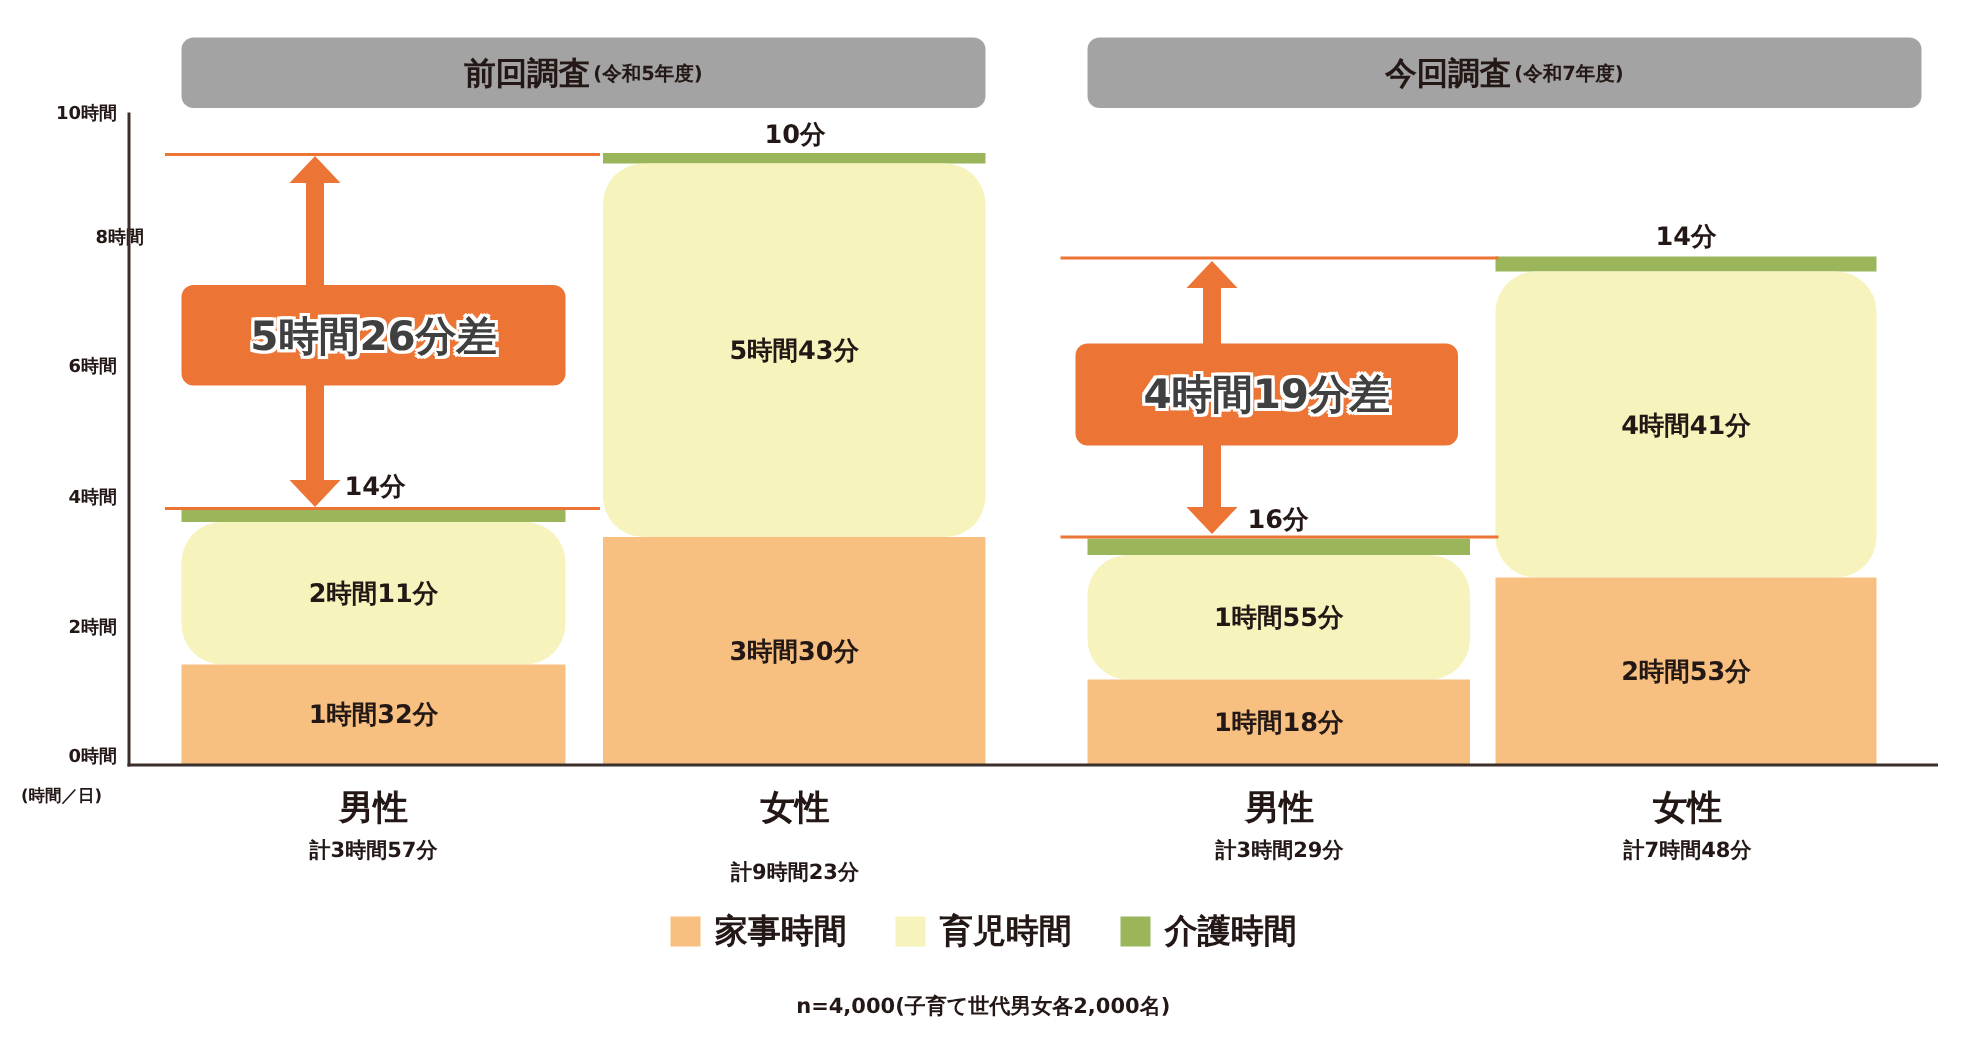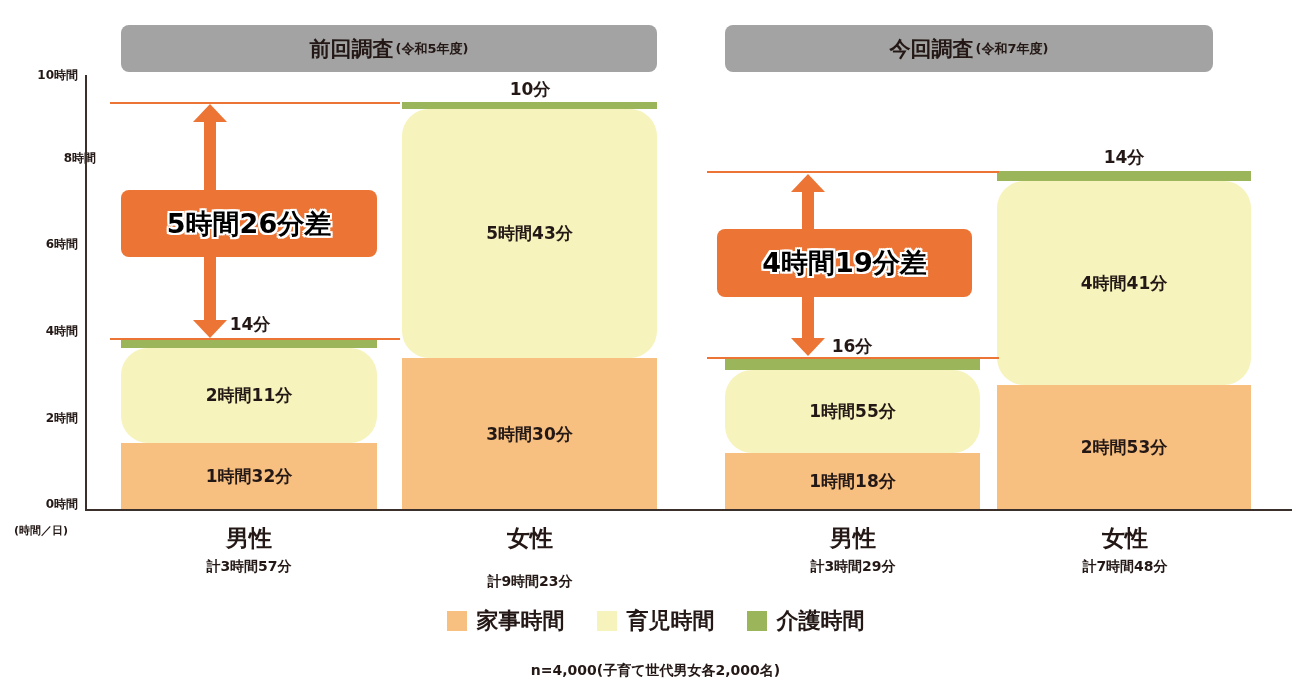--- a/index.html
+++ b/index.html
@@ -22,37 +22,37 @@
   .care-label { position: absolute; font-size: 17px; font-weight: bold; text-align: center; }
   .gender { position: absolute; top: 523px; width: 256px; text-align: center; font-size: 23px; font-weight: bold; }
   .total { position: absolute; top: 558px; width: 256px; text-align: center; font-size: 14px; font-weight: bold; }
   .ref-line { position: absolute; height: 2px; background: #ec7535; }
   .arrow-shaft { position: absolute; width: 12px; background: #ec7535; }
   .arrow-head-up { position: absolute; width: 0; height: 0; border-left: 17px solid transparent;
                    border-right: 17px solid transparent; border-bottom: 18px solid #ec7535; }
   .arrow-head-down { position: absolute; width: 0; height: 0; border-left: 17px solid transparent;
                      border-right: 17px solid transparent; border-top: 18px solid #ec7535; }
   .diff-box { position: absolute; background: #ec7535; border-radius: 8px; display: flex; align-items: center;
-              justify-content: center; font-size: 27px; font-weight: bold; color: #000000;
+              justify-content: center; font-size: 27px; font-weight: bold; color: #404040;
               text-shadow: -2px -2px 0 #fff, 2px -2px 0 #fff, -2px 2px 0 #fff, 2px 2px 0 #fff,
                            0 -2px 0 #fff, 0 2px 0 #fff, -2px 0 0 #fff, 2px 0 0 #fff; }
   .legend { position: absolute; top: 606px; left: 0; width: 1311px; display: flex; justify-content: center;
             align-items: center; gap: 32px; font-size: 22px; font-weight: bold; }
   .legend-item { display: flex; align-items: center; gap: 10px; }
   .swatch { width: 20px; height: 20px; display: inline-block; }
   .note { position: absolute; top: 662px; left: 0; width: 1311px; text-align: center; font-size: 14px; font-weight: bold; }
 </style>
 </head>
 <body>
 
 <div class="panel-header" style="left:121px; width:536px;">
   <span class="main">前回調査</span>
   <span class="sub">(令和5年度)</span>
 </div>
-<div class="panel-header" style="left:725px; width:488px;">
+<div class="panel-header" style="left:725px; width:556px;">
   <span class="main">今回調査</span>
   <span class="sub">(令和7年度)</span>
 </div>
 
 <div class="ytick" style="top:67px;">10時間</div>
 <div class="ytick" style="top:150px;padding-left:18px;">8時間</div>
 <div class="ytick" style="top:236px;">6時間</div>
 <div class="ytick" style="top:323px;">4時間</div>
 <div class="ytick" style="top:410px;">2時間</div>
 <div class="ytick" style="top:496px;">0時間</div>

